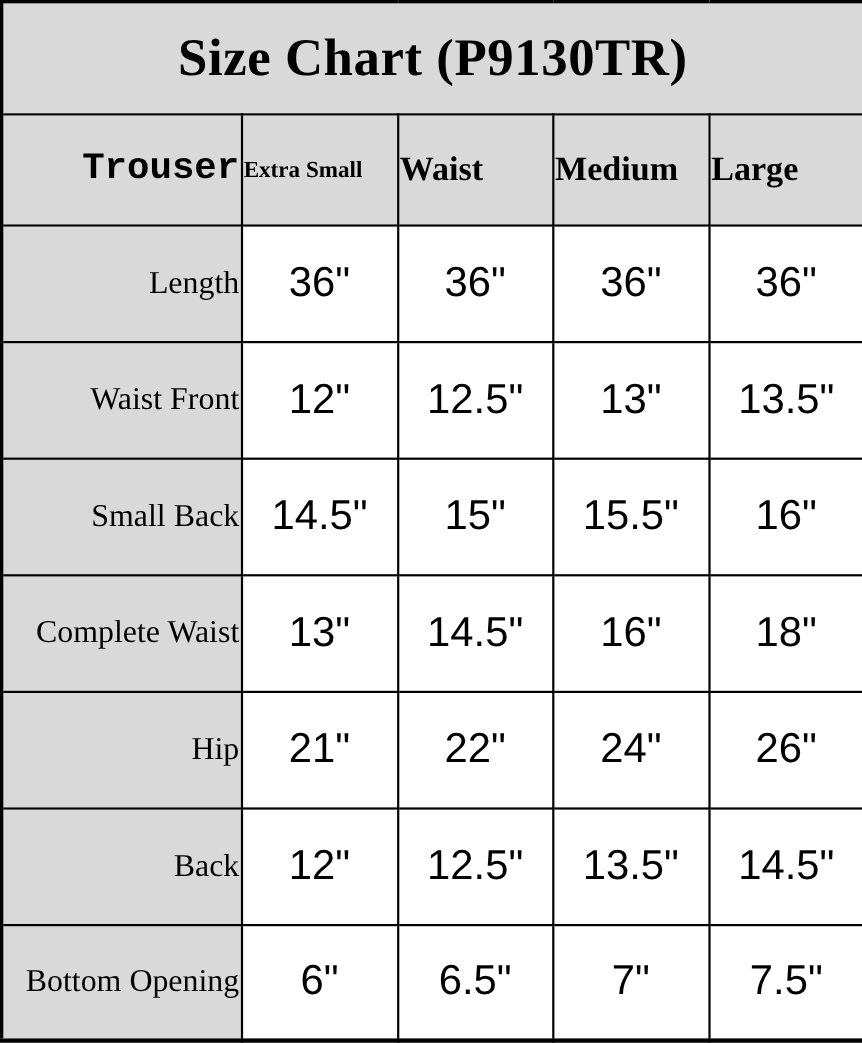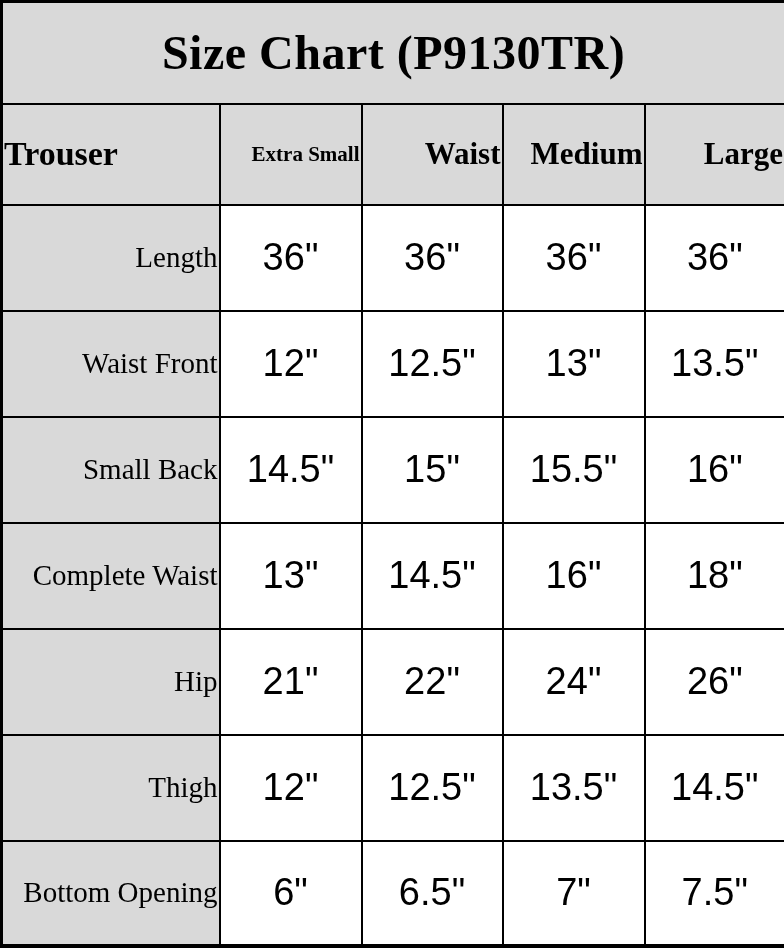--- a/index.html
+++ b/index.html
@@ -41,28 +41,28 @@
   .title-cell {
     background: var(--panel-bg);
     text-align: center;
     font-family: "Liberation Serif", "DejaVu Serif", serif;
     font-weight: bold;
     font-size: 48px;
     letter-spacing: 0.5px;
   }
   .corner-cell {
     background: var(--panel-bg);
-    text-align: left;
-    font-family: Liberation Serif, serif;
+    text-align: right;
+    font-family: Liberation Mono, monospace;
     font-weight: bold;
     font-size: 34px;
   }
   .col-header {
     background: var(--panel-bg);
-    text-align: right;
+    text-align: left;
     font-family: "Liberation Serif", "DejaVu Serif", serif;
     font-weight: bold;
     font-size: 31px;
     margin-top: 20px;
   }
   .col-header.xs {
     font-size: 21px;
   }
   .row-label {
     background: var(--panel-bg);
@@ -137,21 +137,21 @@
 
       <tr class="data-row">
         <td class="row-label">Hip</td>
         <td class="value-cell">21"</td>
         <td class="value-cell">22"</td>
         <td class="value-cell">24"</td>
         <td class="value-cell">26"</td>
       </tr>
 
       <tr class="data-row">
-        <td class="row-label">Thigh</td>
+        <td class="row-label">Back</td>
         <td class="value-cell">12"</td>
         <td class="value-cell">12.5"</td>
         <td class="value-cell">13.5"</td>
         <td class="value-cell">14.5"</td>
       </tr>
 
       <tr class="data-row">
         <td class="row-label">Bottom Opening</td>
         <td class="value-cell">6"</td>
         <td class="value-cell">6.5"</td>

